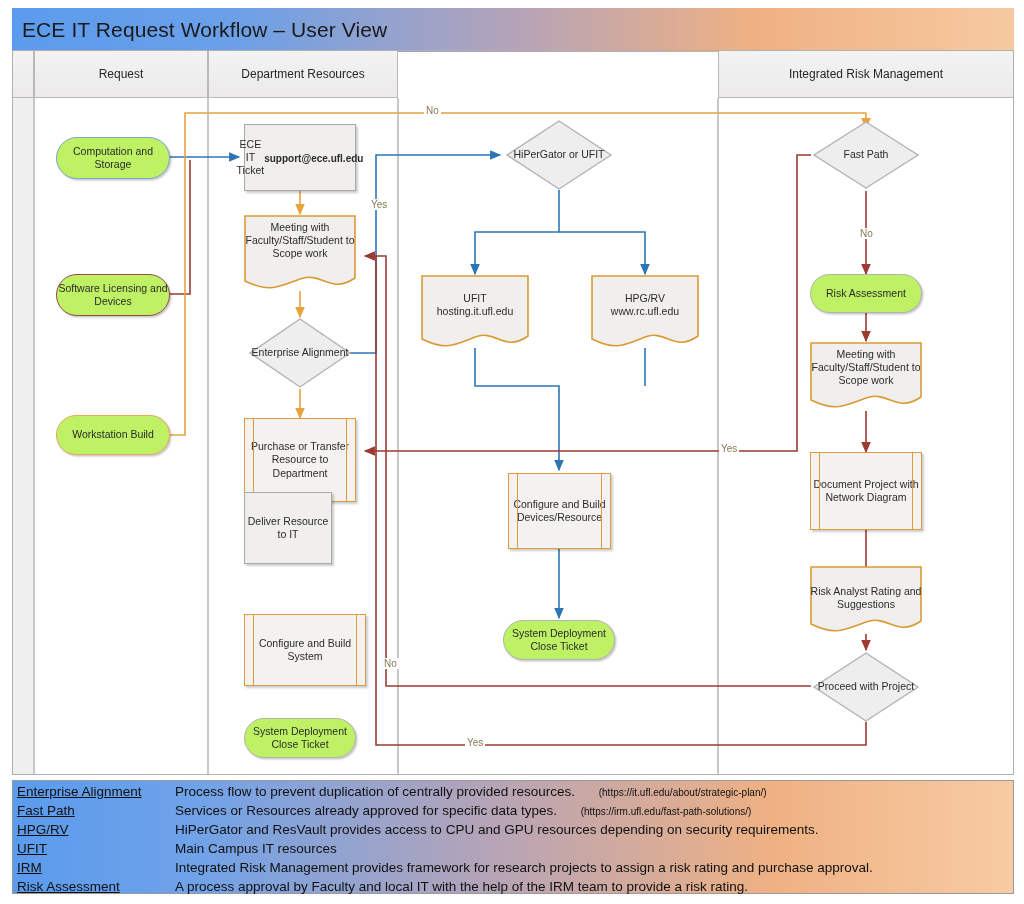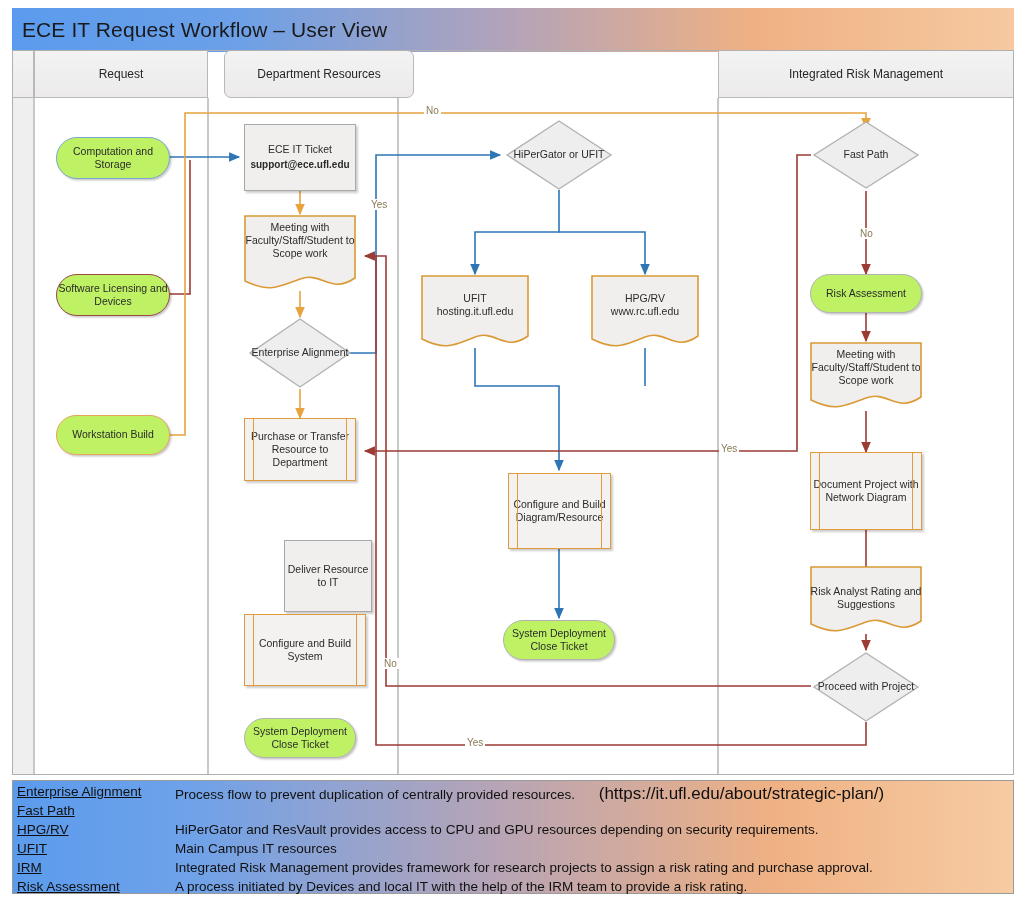--- a/index.html
+++ b/index.html
@@ -72,38 +72,38 @@
 
   
   #legend{
     position:absolute;left:12px;top:780px;width:1002px;height:114px;
     background:linear-gradient(to right,#5b9bed 0%,#6fa2e9 18%,#b6a4b6 48%,#efb183 76%,#f7cba3 100%);
     border:1px solid #9a9a9a;box-sizing:border-box;
   }
   .leg-row{display:flex;align-items:flex-start;height:19px;font-size:13.5px;color:#101010;}
   .leg-term{width:158px;padding-left:4px;text-decoration:underline;white-space:nowrap;}
   .leg-desc{flex:1;white-space:nowrap;}
-  .leg-url{font-size:17px;padding-left:20px;}
+  .leg-url{font-size:10px;padding-left:20px;}
 </style>
 </head>
 <body>
 
 <div id="page">
 
   <div id="title-bar">
     <span id="title-text">ECE IT Request Workflow – User View</span>
   </div>
 
   <div id="left-strip-head"></div>
   <div id="left-strip-body"></div>
 
   <div class="lane-head" style="left:34px;width:174px;">
       <span>Request</span>
     </div>
-  <div class="lane-head" style="left:224px;width:190px;border-radius:7px;">
+  <div class="lane-head" style="left:208px;width:190px;">
       <span>Department Resources</span>
     </div>
   <div class="lane-head" style="left:718px;width:296px;">
       <span>Integrated Risk Management</span>
     </div>
 
   <div class="lane-body" style="left:34px;width:174px;"></div>
   <div class="lane-body" style="left:208px;width:190px;"></div>
   <div class="lane-body" style="left:398px;width:320px;"></div>
   <div class="lane-body" style="left:718px;width:296px;"></div>
@@ -168,44 +168,44 @@
   <div class="node n-term blue" style="left:56px;top:137px;width:114px;height:42px;">
     <span>Computation and Storage</span>
   </div>
   <div class="node n-term red" style="left:56px;top:274px;width:114px;height:42px;">
     <span>Software Licensing and Devices</span>
   </div>
   <div class="node n-term orange" style="left:56px;top:415px;width:114px;height:40px;">
     <span>Workstation Build</span>
   </div>
 
-  <div class="node n-proc" style="left:244px;top:124px;width:112px;height:67px;flex-direction:column;">
+  <div class="node n-proc" style="left:244px;top:124px;width:112px;height:67px;flex-direction:row;">
     <span>ECE IT Ticket</span>
     <span class="bold-sub">support@ece.ufl.edu</span>
   </div>
 
   <div class="n-doc" style="left:244px;top:215px;width:112px;height:78px;">
     <svg width="112" height="78" viewBox="0 0 112 78">
       <path d="M1,1 H111 V63 C86,80 78,56 56,64 C34,72 26,78 1,66 Z" fill="#f1efee" stroke="#d99a35" stroke-width="1.6"></path>
     </svg>
     <div class="doclabel">Meeting with Faculty/Staff/Student to Scope work</div>
   </div>
 
   <div class="n-dia" style="left:248px;top:317px;width:104px;height:72px;">
     <svg width="104" height="72" viewBox="0 0 104 72">
       <path d="M52,2 L102,36 L52,70 L2,36 Z" fill="#eeeeee" stroke="#b3b3b3" stroke-width="1.4"></path>
     </svg>
     <div class="dlabel">Enterprise Alignment</div>
   </div>
 
-  <div class="node n-pred" style="left:244px;top:418px;width:112px;height:63px;">
+  <div class="node n-pred" style="left:244px;top:418px;width:112px;height:84px;">
     <span>Purchase or Transfer Resource to Department</span>
   </div>
 
-  <div class="node n-proc" style="left:244px;top:540px;width:88px;height:72px;margin-left:40px;">
+  <div class="node n-proc" style="left:244px;top:492px;width:88px;height:72px;">
     <span>Deliver Resource to IT</span>
   </div>
 
   <div class="node n-pred" style="left:244px;top:614px;width:122px;height:72px;">
     <span>Configure and Build System</span>
   </div>
 
   <div class="node n-term gray" style="left:244px;top:718px;width:112px;height:40px;">
     <span>System Deployment Close Ticket</span>
   </div>
@@ -231,21 +231,21 @@
     <svg width="108" height="76" viewBox="0 0 108 76">
       <path d="M1,1 H107 V61 C83,78 75,54 54,62 C33,70 25,76 1,64 Z" fill="#f1efee" stroke="#d99a35" stroke-width="1.6"></path>
     </svg>
     <div class="doclabel" style="top:17px;">
       <span>HPG/RV</span><br>
       <span>www.rc.ufl.edu</span>
     </div>
   </div>
 
   <div class="node n-pred" style="left:508px;top:473px;width:103px;height:76px;">
-    <span>Configure and Build Diagram/Resource</span>
+    <span>Configure and Build Devices/Resource</span>
   </div>
 
   <div class="node n-term gray" style="left:503px;top:620px;width:112px;height:40px;">
     <span>System Deployment Close Ticket</span>
   </div>
 
   <div class="n-dia" style="left:812px;top:120px;width:108px;height:70px;">
     <svg width="108" height="70" viewBox="0 0 108 70">
       <path d="M54,2 L106,35 L54,68 L2,35 Z" fill="#eeeeee" stroke="#b3b3b3" stroke-width="1.4"></path>
     </svg>
@@ -288,32 +288,33 @@
   <span class="edge-label" style="left:382px;top:658px;">No</span>
   <span class="edge-label" style="left:465px;top:737px;">Yes</span>
 
   <div id="legend">
     <div class="leg-row" style="margin-top:3px;">
       <span class="leg-term">Enterprise Alignment</span>
       <span class="leg-desc"><span>Process flow to prevent duplication of centrally provided resources.</span> <span class="leg-url">(https://it.ufl.edu/about/strategic-plan/)</span></span>
     </div>
     <div class="leg-row">
       <span class="leg-term">Fast Path</span>
+      <span class="leg-desc"><span>Services or Resources already approved for specific data types.</span> <span class="leg-url">(https://irm.ufl.edu/fast-path-solutions/)</span></span>
     </div>
     <div class="leg-row">
       <span class="leg-term">HPG/RV</span>
       <span class="leg-desc">HiPerGator and ResVault provides access to CPU and GPU resources depending on security requirements.</span>
     </div>
     <div class="leg-row">
       <span class="leg-term">UFIT</span>
       <span class="leg-desc">Main Campus IT resources</span>
     </div>
     <div class="leg-row">
       <span class="leg-term">IRM</span>
       <span class="leg-desc">Integrated Risk Management provides framework for research projects to assign a risk rating and purchase approval.</span>
     </div>
     <div class="leg-row">
       <span class="leg-term">Risk Assessment </span>
-      <span class="leg-desc">A process initiated by Devices and local IT with the help of the IRM team to provide a risk rating.</span>
+      <span class="leg-desc">A process approval by Faculty and local IT with the help of the IRM team to provide a risk rating.</span>
     </div>
   </div>
 
 </div>
 
 </body></html>

